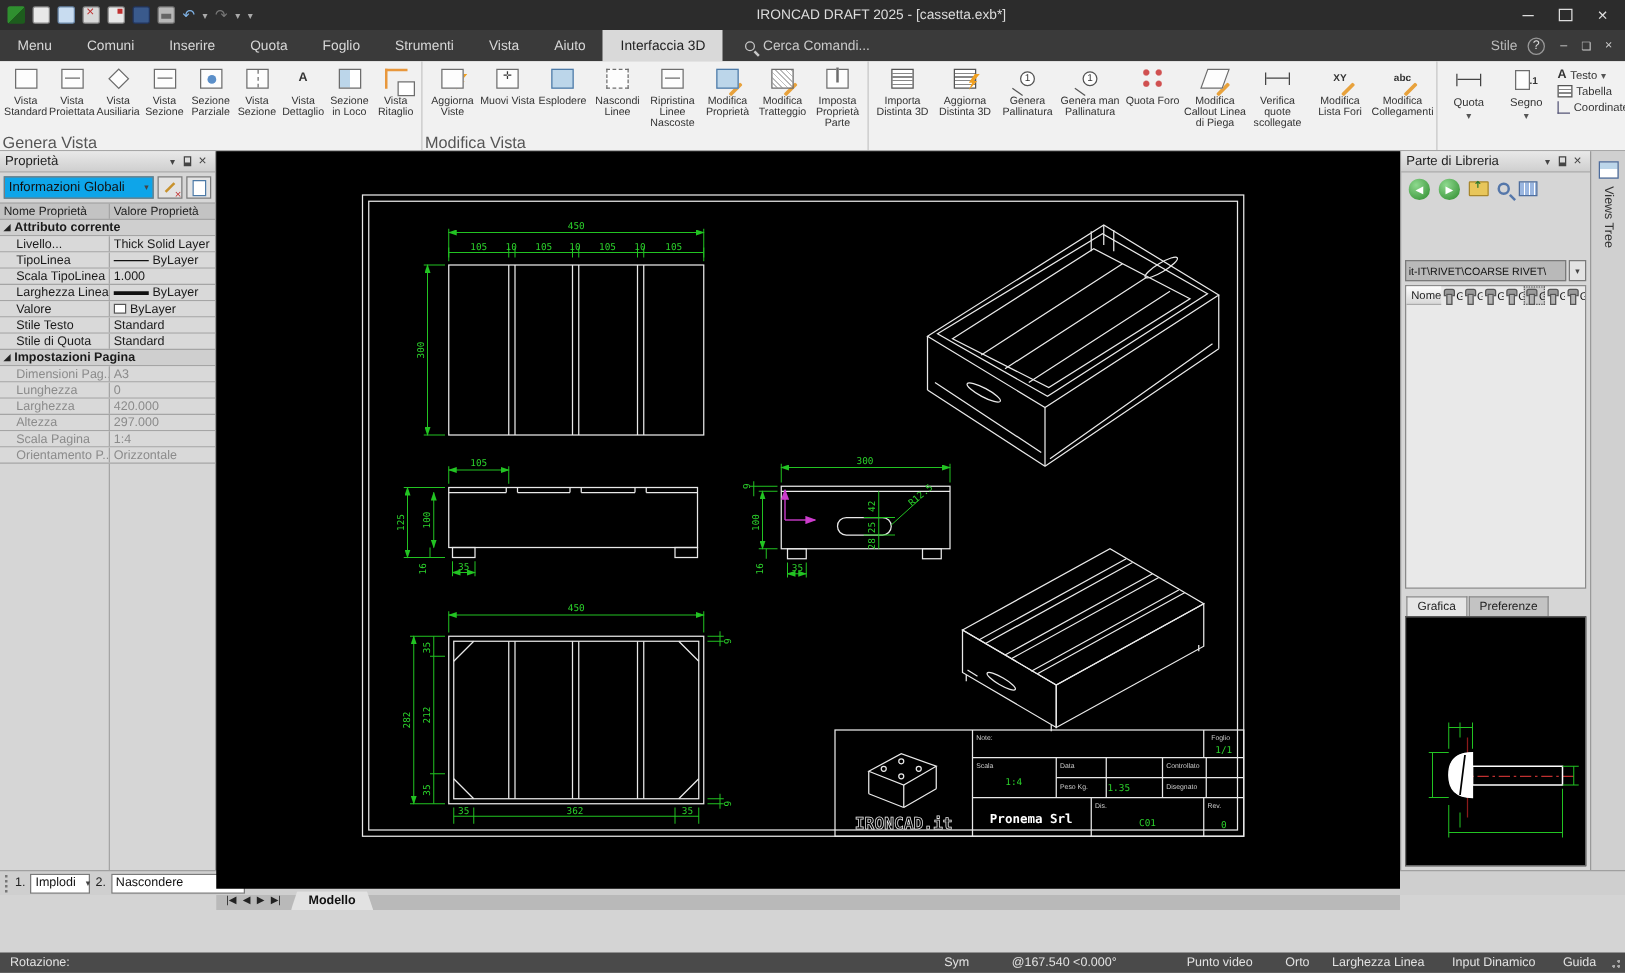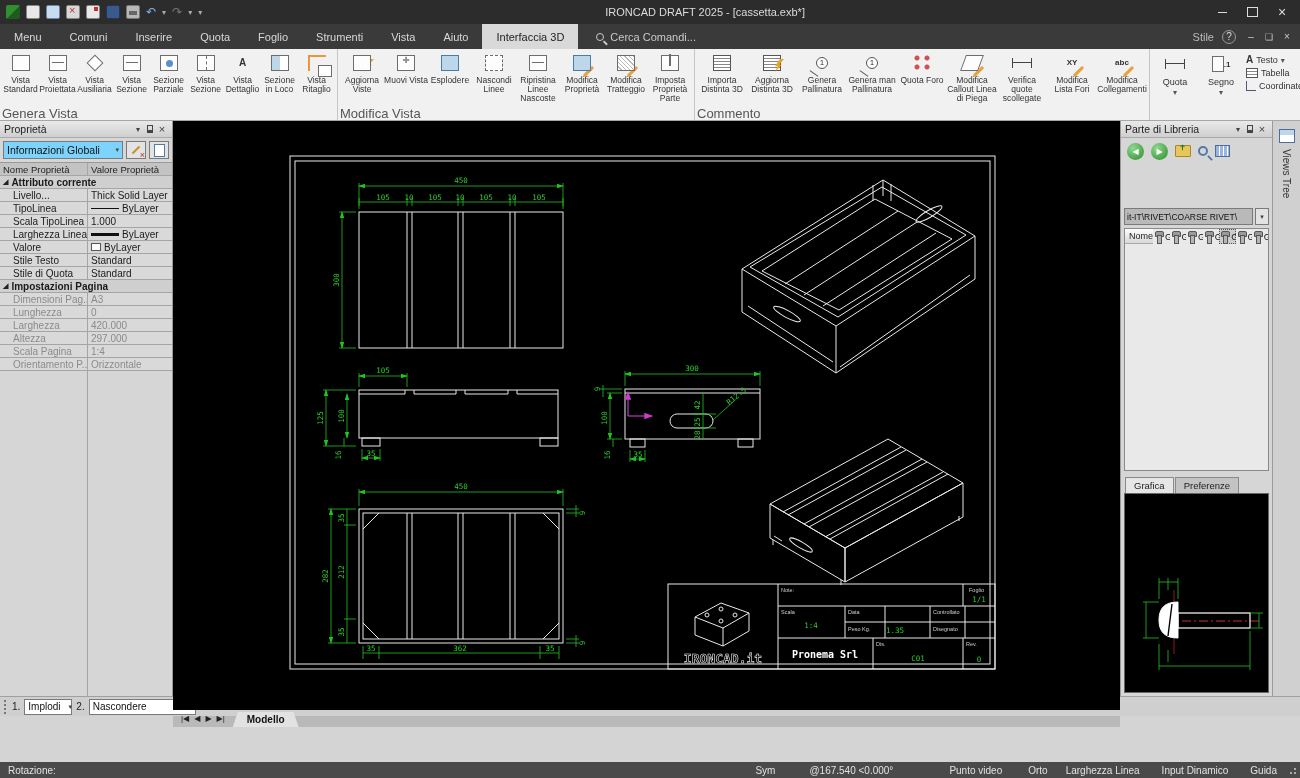--- a/index.html
+++ b/index.html
@@ -89,21 +89,21 @@
   .main{flex:1;display:flex;min-height:0;}
   
   .lpanel{width:173px;background:#d6d6d6;border-right:1px solid #9a9a9a;display:flex;flex-direction:column;}
   .phead{height:17px;background:linear-gradient(#e9e9e9,#cfcfcf);border-bottom:1px solid #aaa;display:flex;align-items:center;padding:0 4px;font-size:10.5px;color:#222;}
   .phead .sp{flex:1;}
   .hicon{width:12px;height:12px;display:flex;align-items:center;justify-content:center;color:#444;font-size:9px;}
   .pinic{width:6px;height:8px;border:1px solid #444;border-bottom:3px solid #444;}
   .xic::after{content:"×";font-size:11px;}
   .carc::after{content:"▾";font-size:8px;}
   .selrow{display:flex;gap:3px;padding:3px 3px;align-items:center;}
-  .combo{flex:1;height:18px;background:#7dd3fc;border:1px solid #7a7a7a;display:flex;align-items:center;font-size:10.5px;padding:0 3px;color:#111;}
+  .combo{flex:1;height:18px;background:#0ea5e9;border:1px solid #7a7a7a;display:flex;align-items:center;font-size:10.5px;padding:0 3px;color:#111;}
   .combo .sp{flex:1;}
   .sbtn{width:20px;height:18px;border:1px solid #7a7a7a;background:#e3e3e3;display:flex;align-items:center;justify-content:center;position:relative;}
   .sb-pencil::after{content:"";width:10px;height:2px;background:#c8922c;transform:rotate(-45deg);}
   .sb-pencil::before{content:"×";position:absolute;right:0;bottom:-2px;color:#c03030;font-size:9px;}
   .sb-doc::after{content:"";width:9px;height:11px;background:#fff;border:1px solid #4d7aa6;}
   .ptable{border-top:1px solid #9a9a9a;font-size:10px;color:#1a1a1a;}
   .prow{display:flex;height:13px;border-bottom:1px solid #a5a5a5;align-items:center;background:#d9d9d9;}
   .prow.head{background:#c3c3c3;font-size:9.5px;color:#222;}
   .prow.sec{background:#cfcfcf;font-weight:bold;}
   .prow .c1{width:88px;padding-left:13px;border-right:1px solid #a5a5a5;height:100%;display:flex;align-items:center;overflow:hidden;white-space:nowrap;}
@@ -402,21 +402,20 @@
             </span>
             <span>Modifica Lista Fori</span>
           </div>
         <div class="rbtn">
             <span class="ric pencil">
               <span class="icl small">abc</span>
             </span>
             <span>Modifica Collegamenti</span>
           </div>
       </div>
-      <div class="glabel">Commento</div>
     </div>
     <div class="rgroup" style="flex:1;">
       <div class="rbtns">
         <div class="rbig">
             <span class="ric">
               <span class="dimline"></span>
             </span>
             <span>Quota</span>
             <span class="caret"></span>
           </div>

